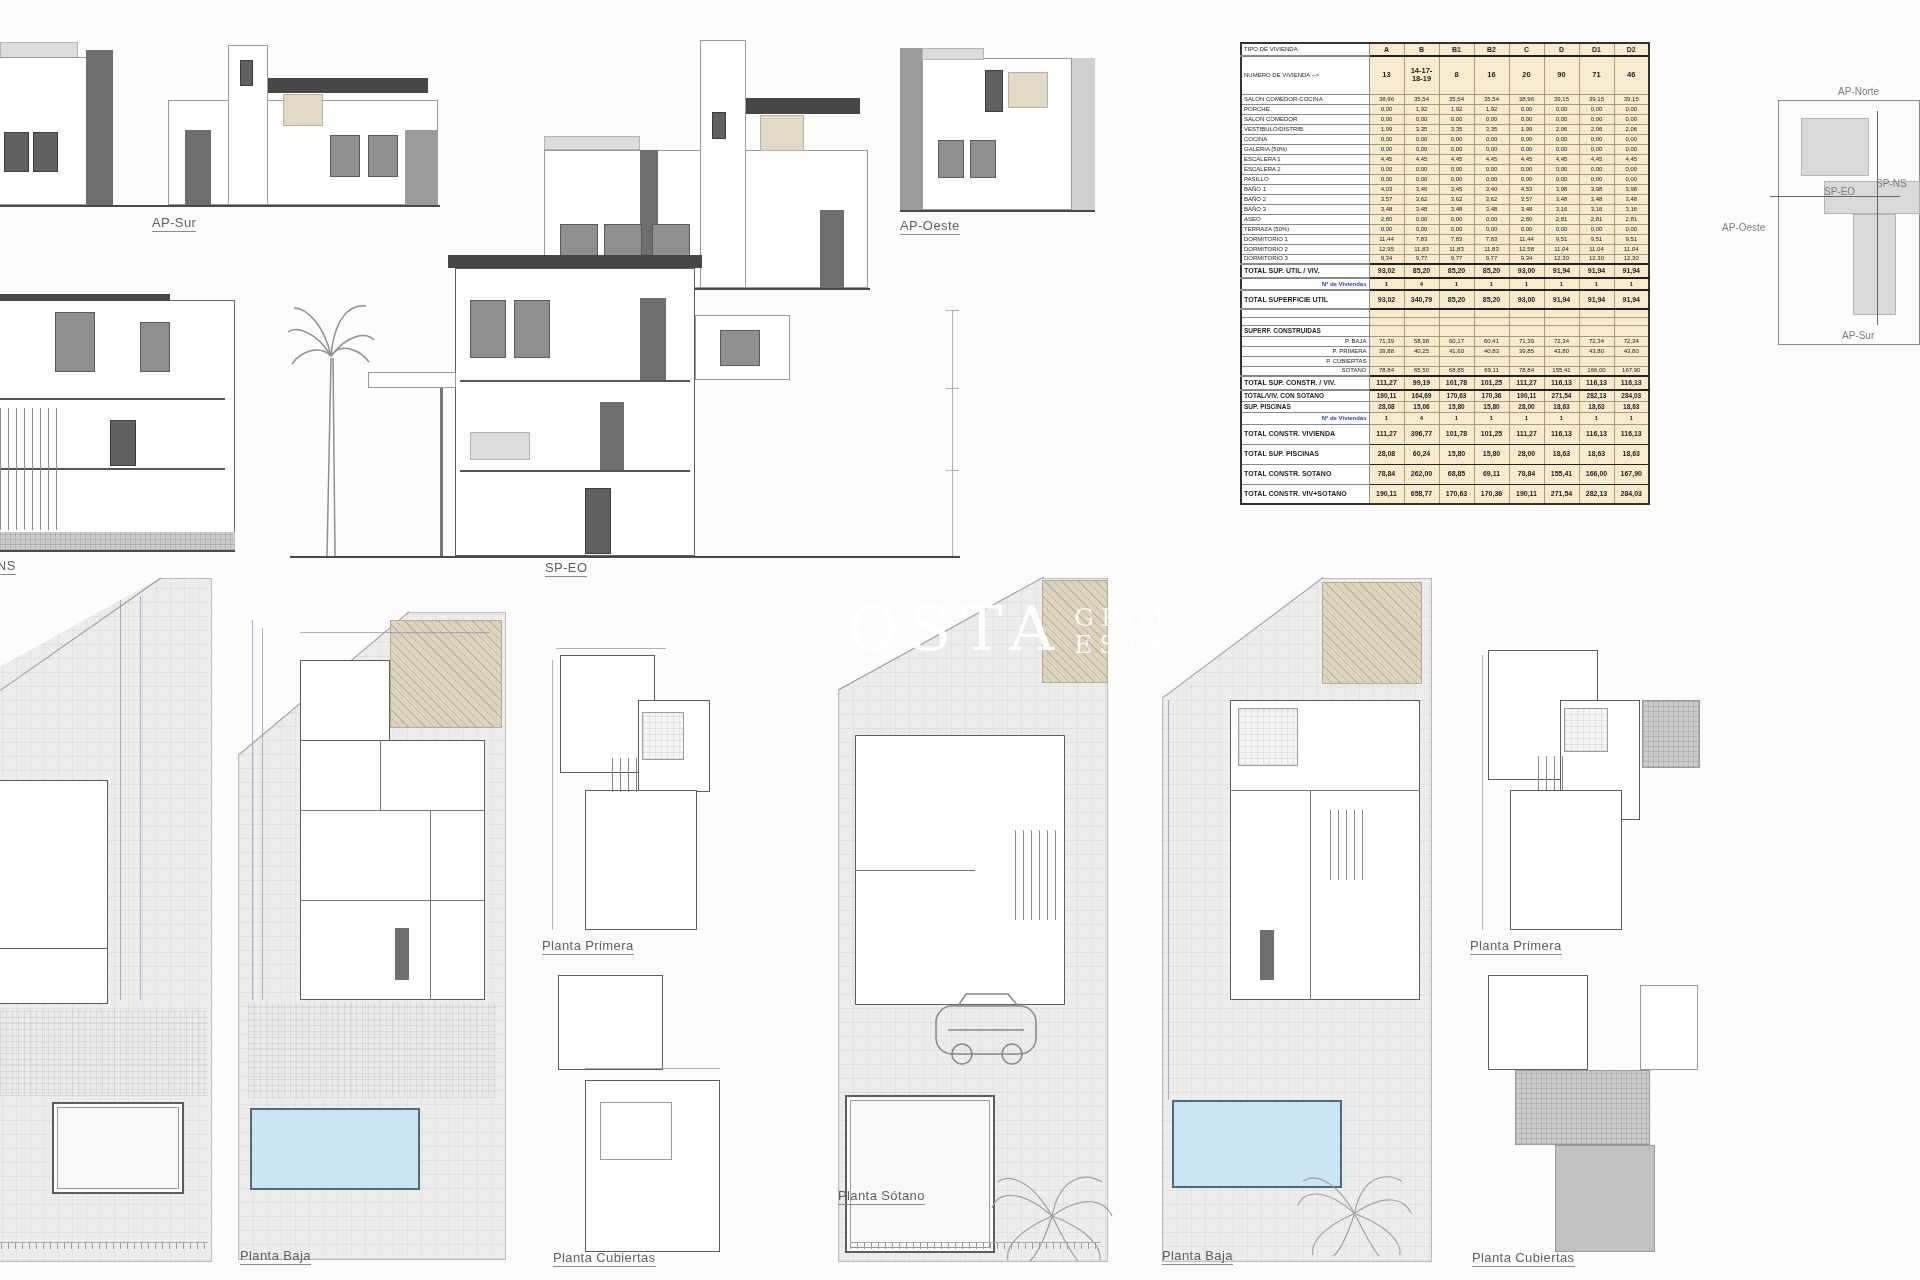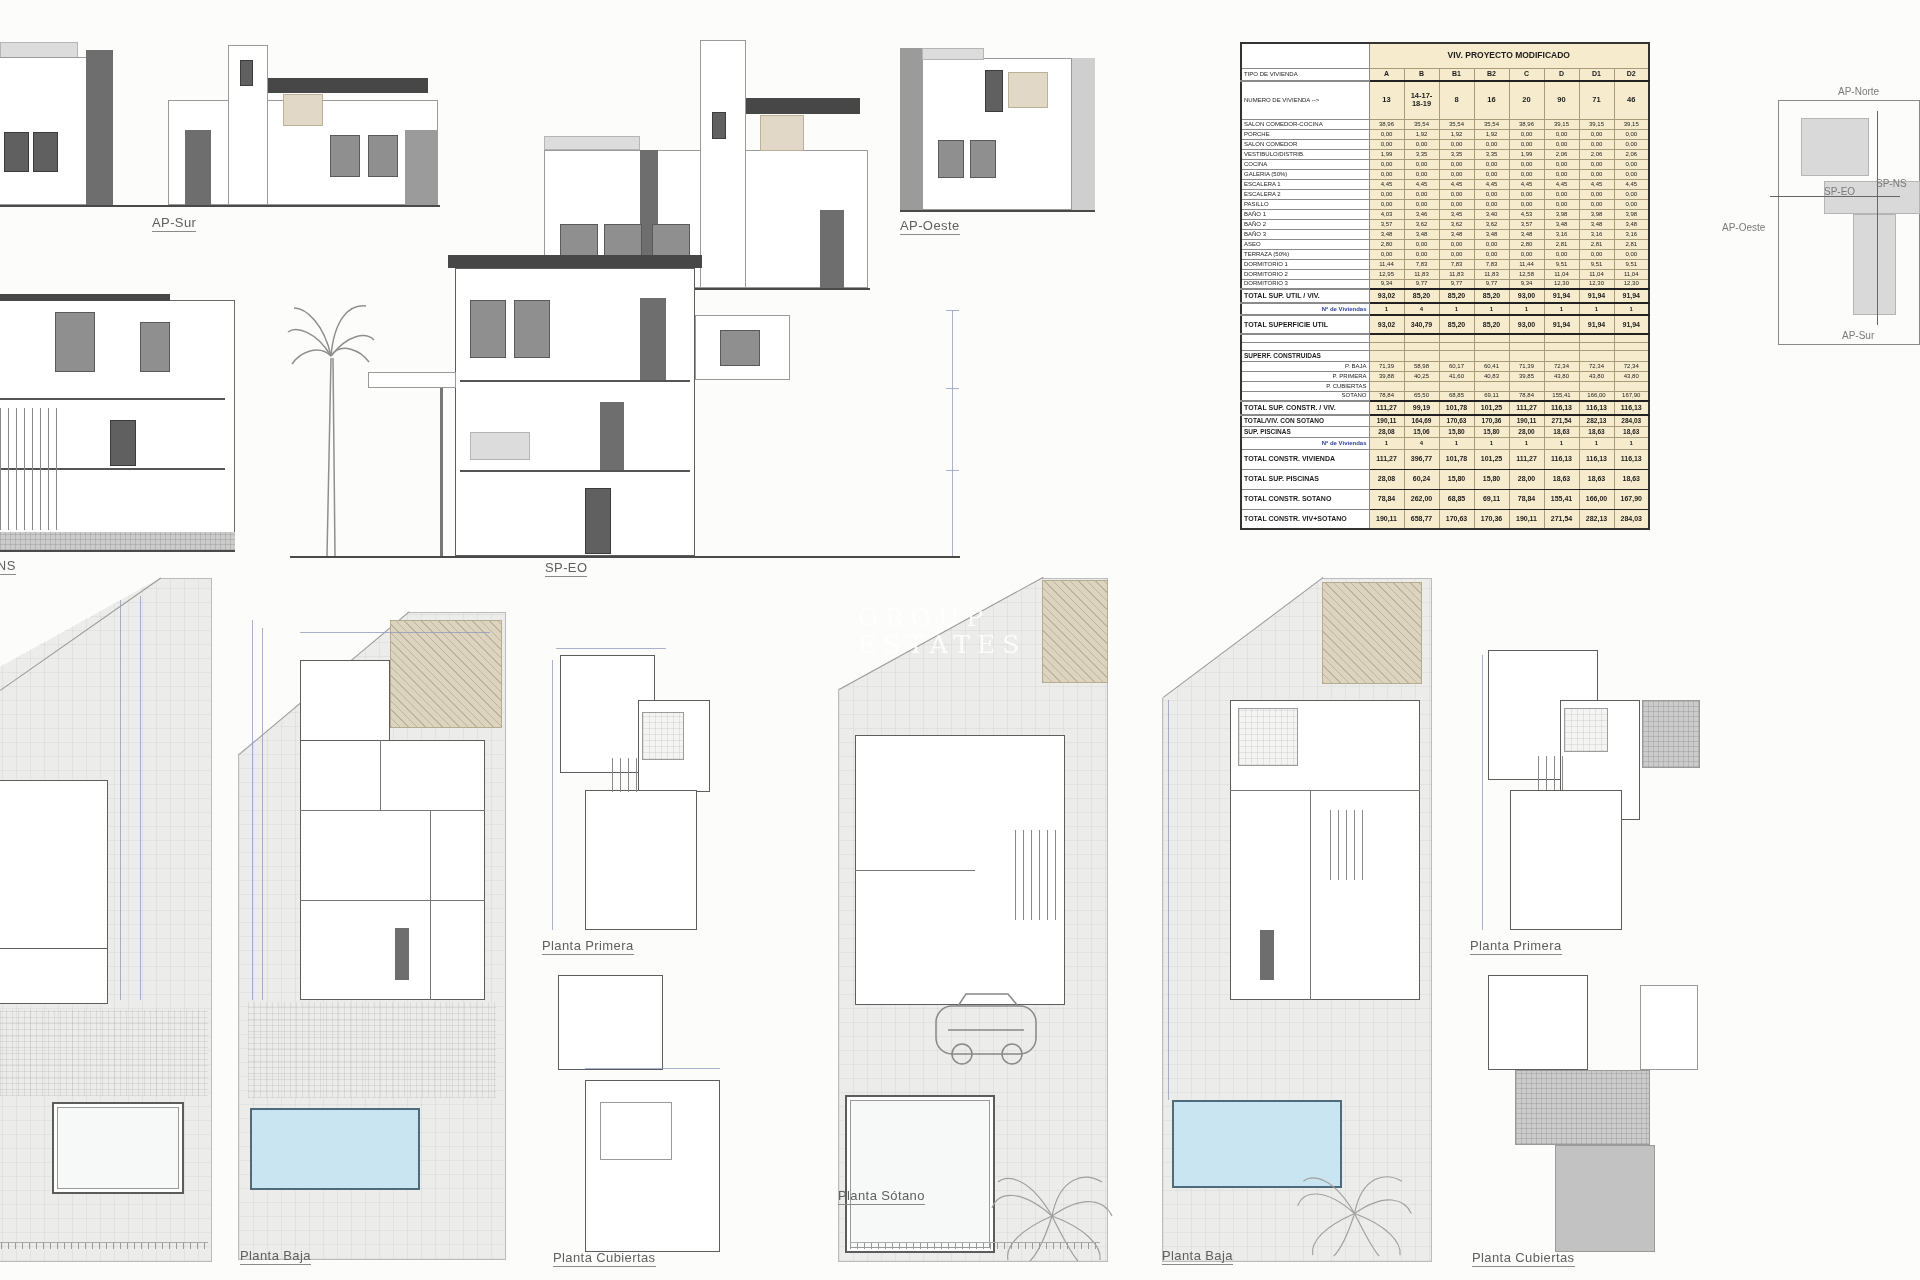--- a/index.html
+++ b/index.html
@@ -184,24 +184,20 @@
           <col class="c-val">
           <col class="c-val">
           <col class="c-val">
           <col class="c-val">
         <col class="c-val">
           <col class="c-val">
           <col class="c-val">
           <col class="c-val">
       </colgroup>
       <tbody id="viv-tbody">
-          <tr class="r-title">
-            <td class="lbl"></td>
-            <td class="val" colspan="8">VIV. PROYECTO MODIFICADO</td>
-          </tr>
           <tr class="r-head">
             <td class="lbl">TIPO DE VIVIENDA</td>
             <td class="val">A</td>
             <td class="val">B</td>
             <td class="val">B1</td>
             <td class="val">B2</td>
             <td class="val">C</td>
             <td class="val">D</td>
             <td class="val">D1</td>
             <td class="val">D2</td>
@@ -700,20 +696,21 @@
           <path d="M62 48 C30 62 15 78 18 92"></path>
         <path d="M62 48 C55 70 48 85 40 93"></path>
           <path d="M62 48 C72 68 80 84 88 93"></path>
       </g>
     </svg>
     <div class="ticks" style="left:850px;top:1242px;width:250px;"></div>
   </div>
   <div class="dlabel" style="left:838px;top:1188px;">Planta Sótano</div>
 
   <div class="wm" style="left:848px;top:600px;">
+    <span class="big">OSTA</span>
     <span class="side">
       <div>GROUP</div>
       <div>ESTATES</div>
     </span>
   </div>
 
   <div>
     <div class="parcel" style="left:1162px;top:578px;width:270px;height:684px;"></div>
     <div class="wedge" style="left:1162px;top:578px;width:160px;height:120px;clip-path:polygon(0 0,100% 0,0 100%);"></div>
     <div class="diagline" style="left:1163px;top:697px;width:200px;transform:rotate(-36.9deg);"></div>

